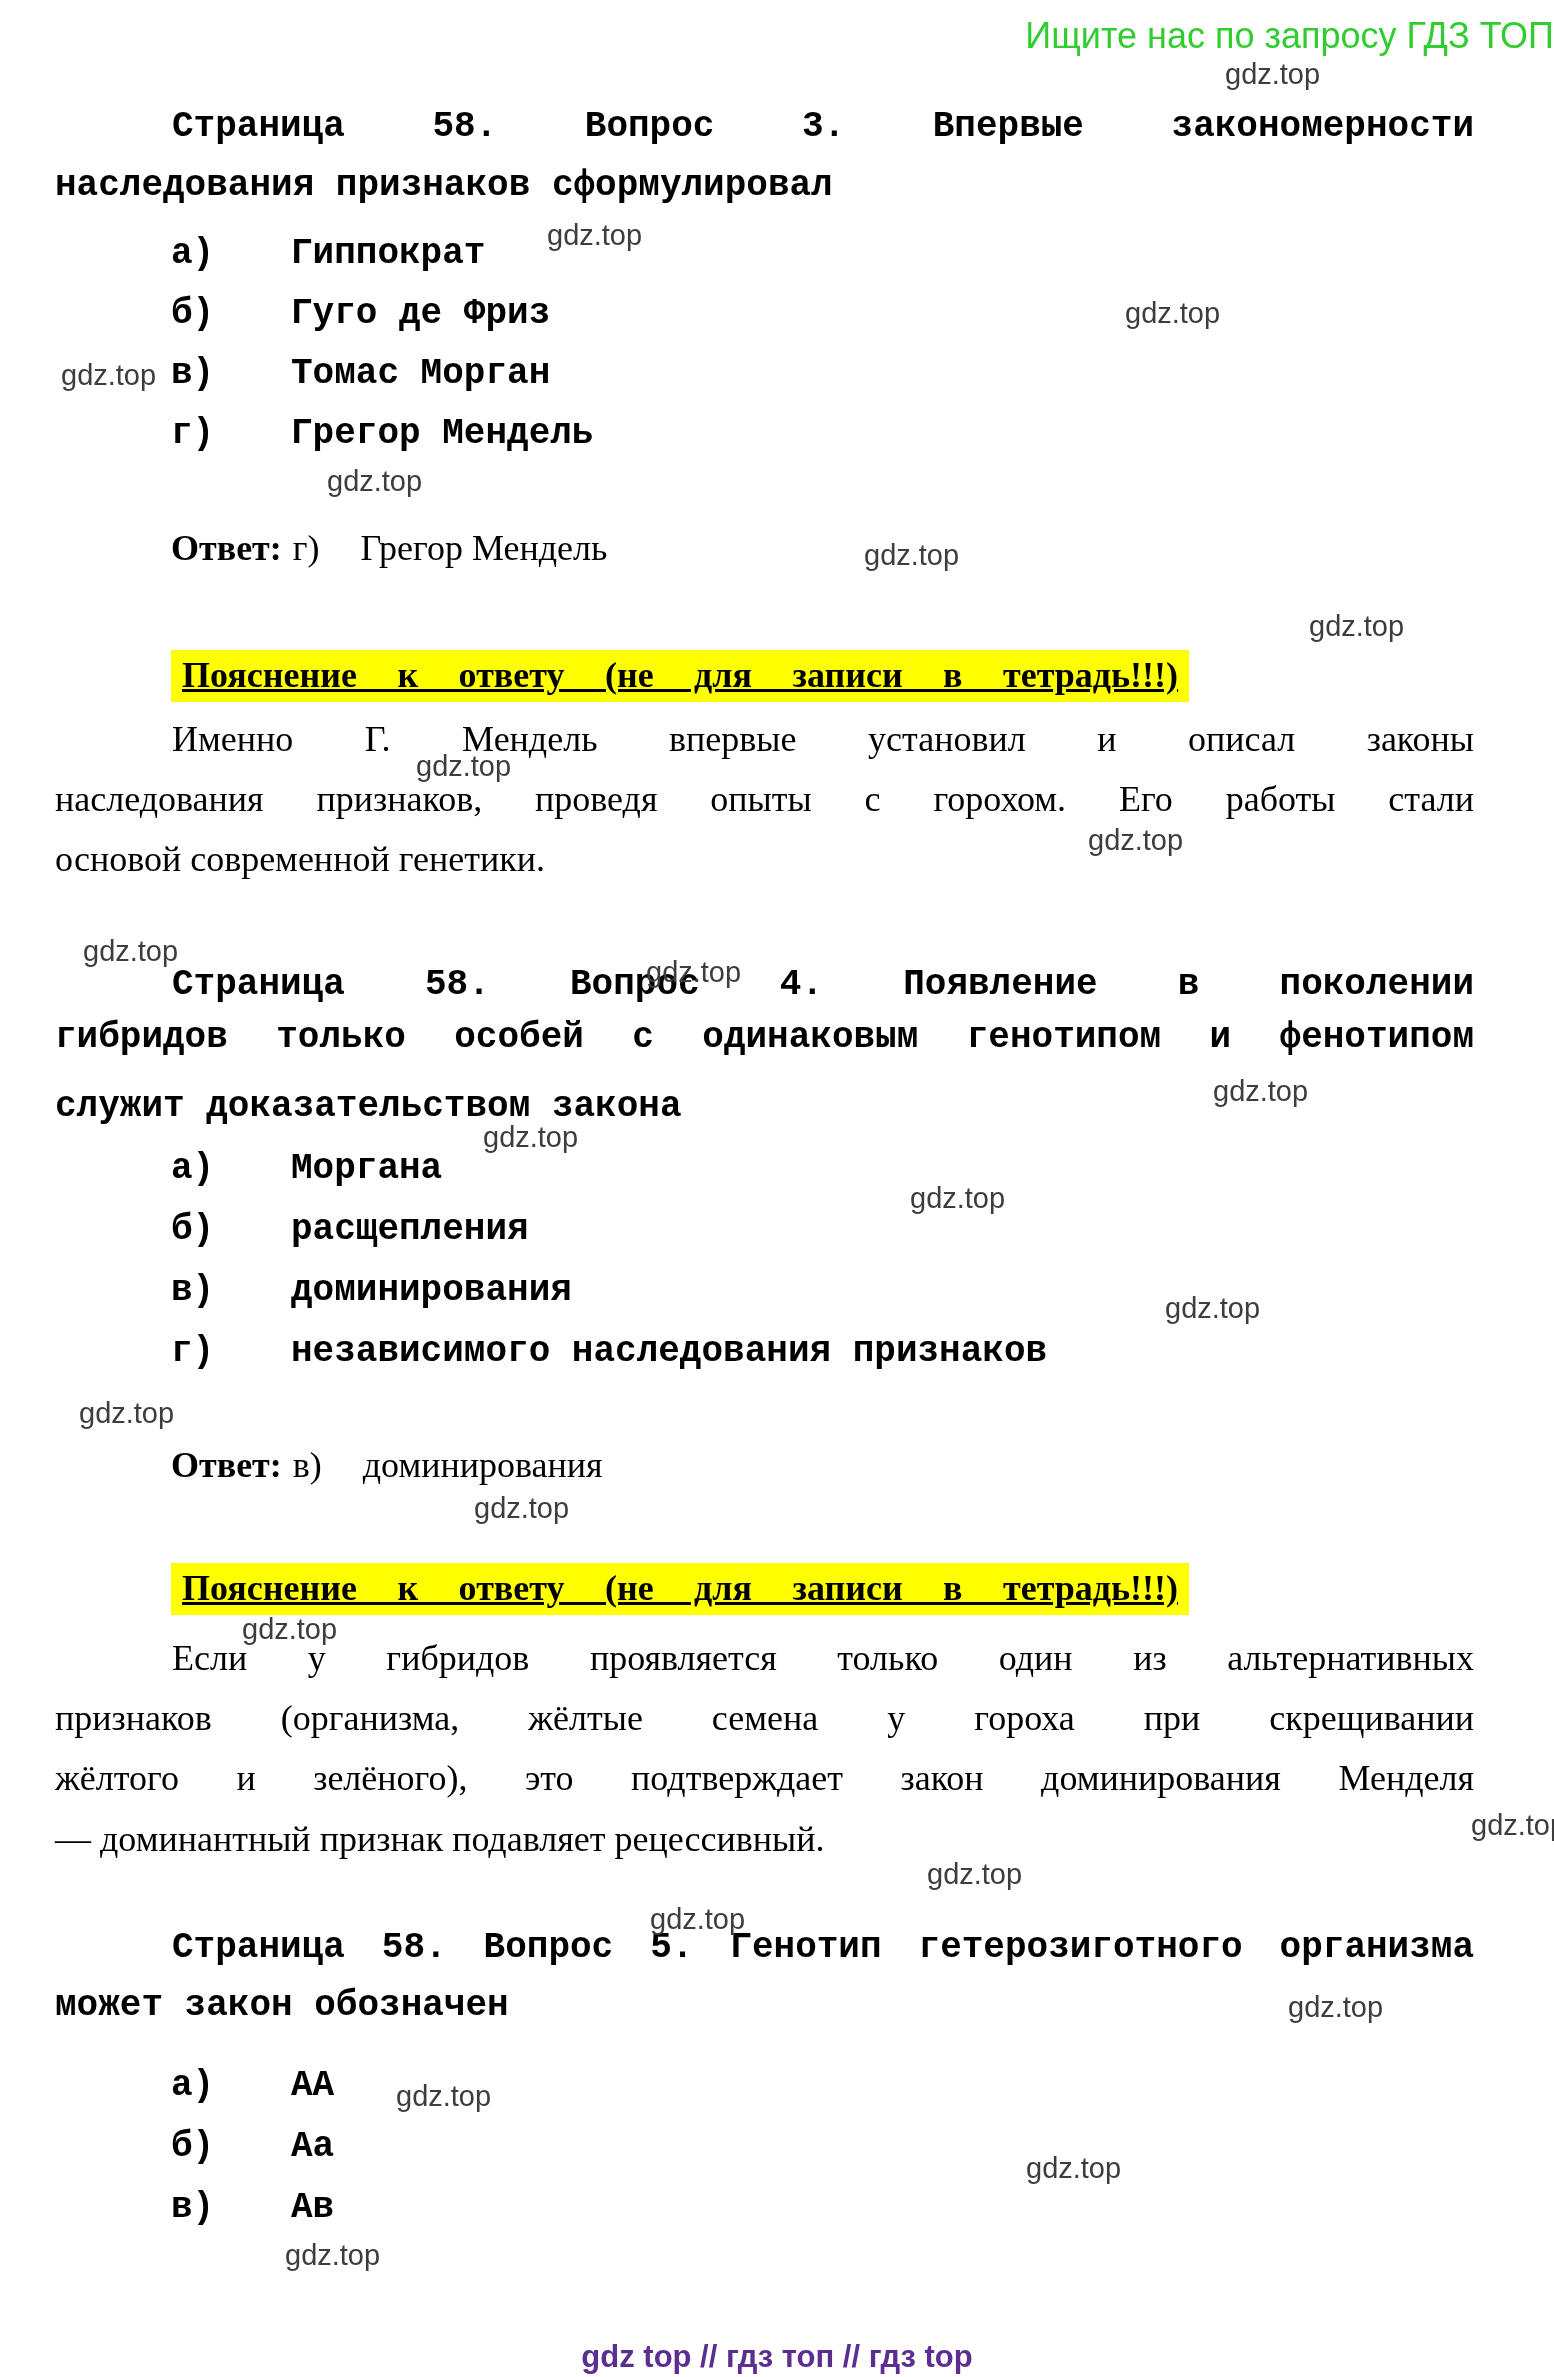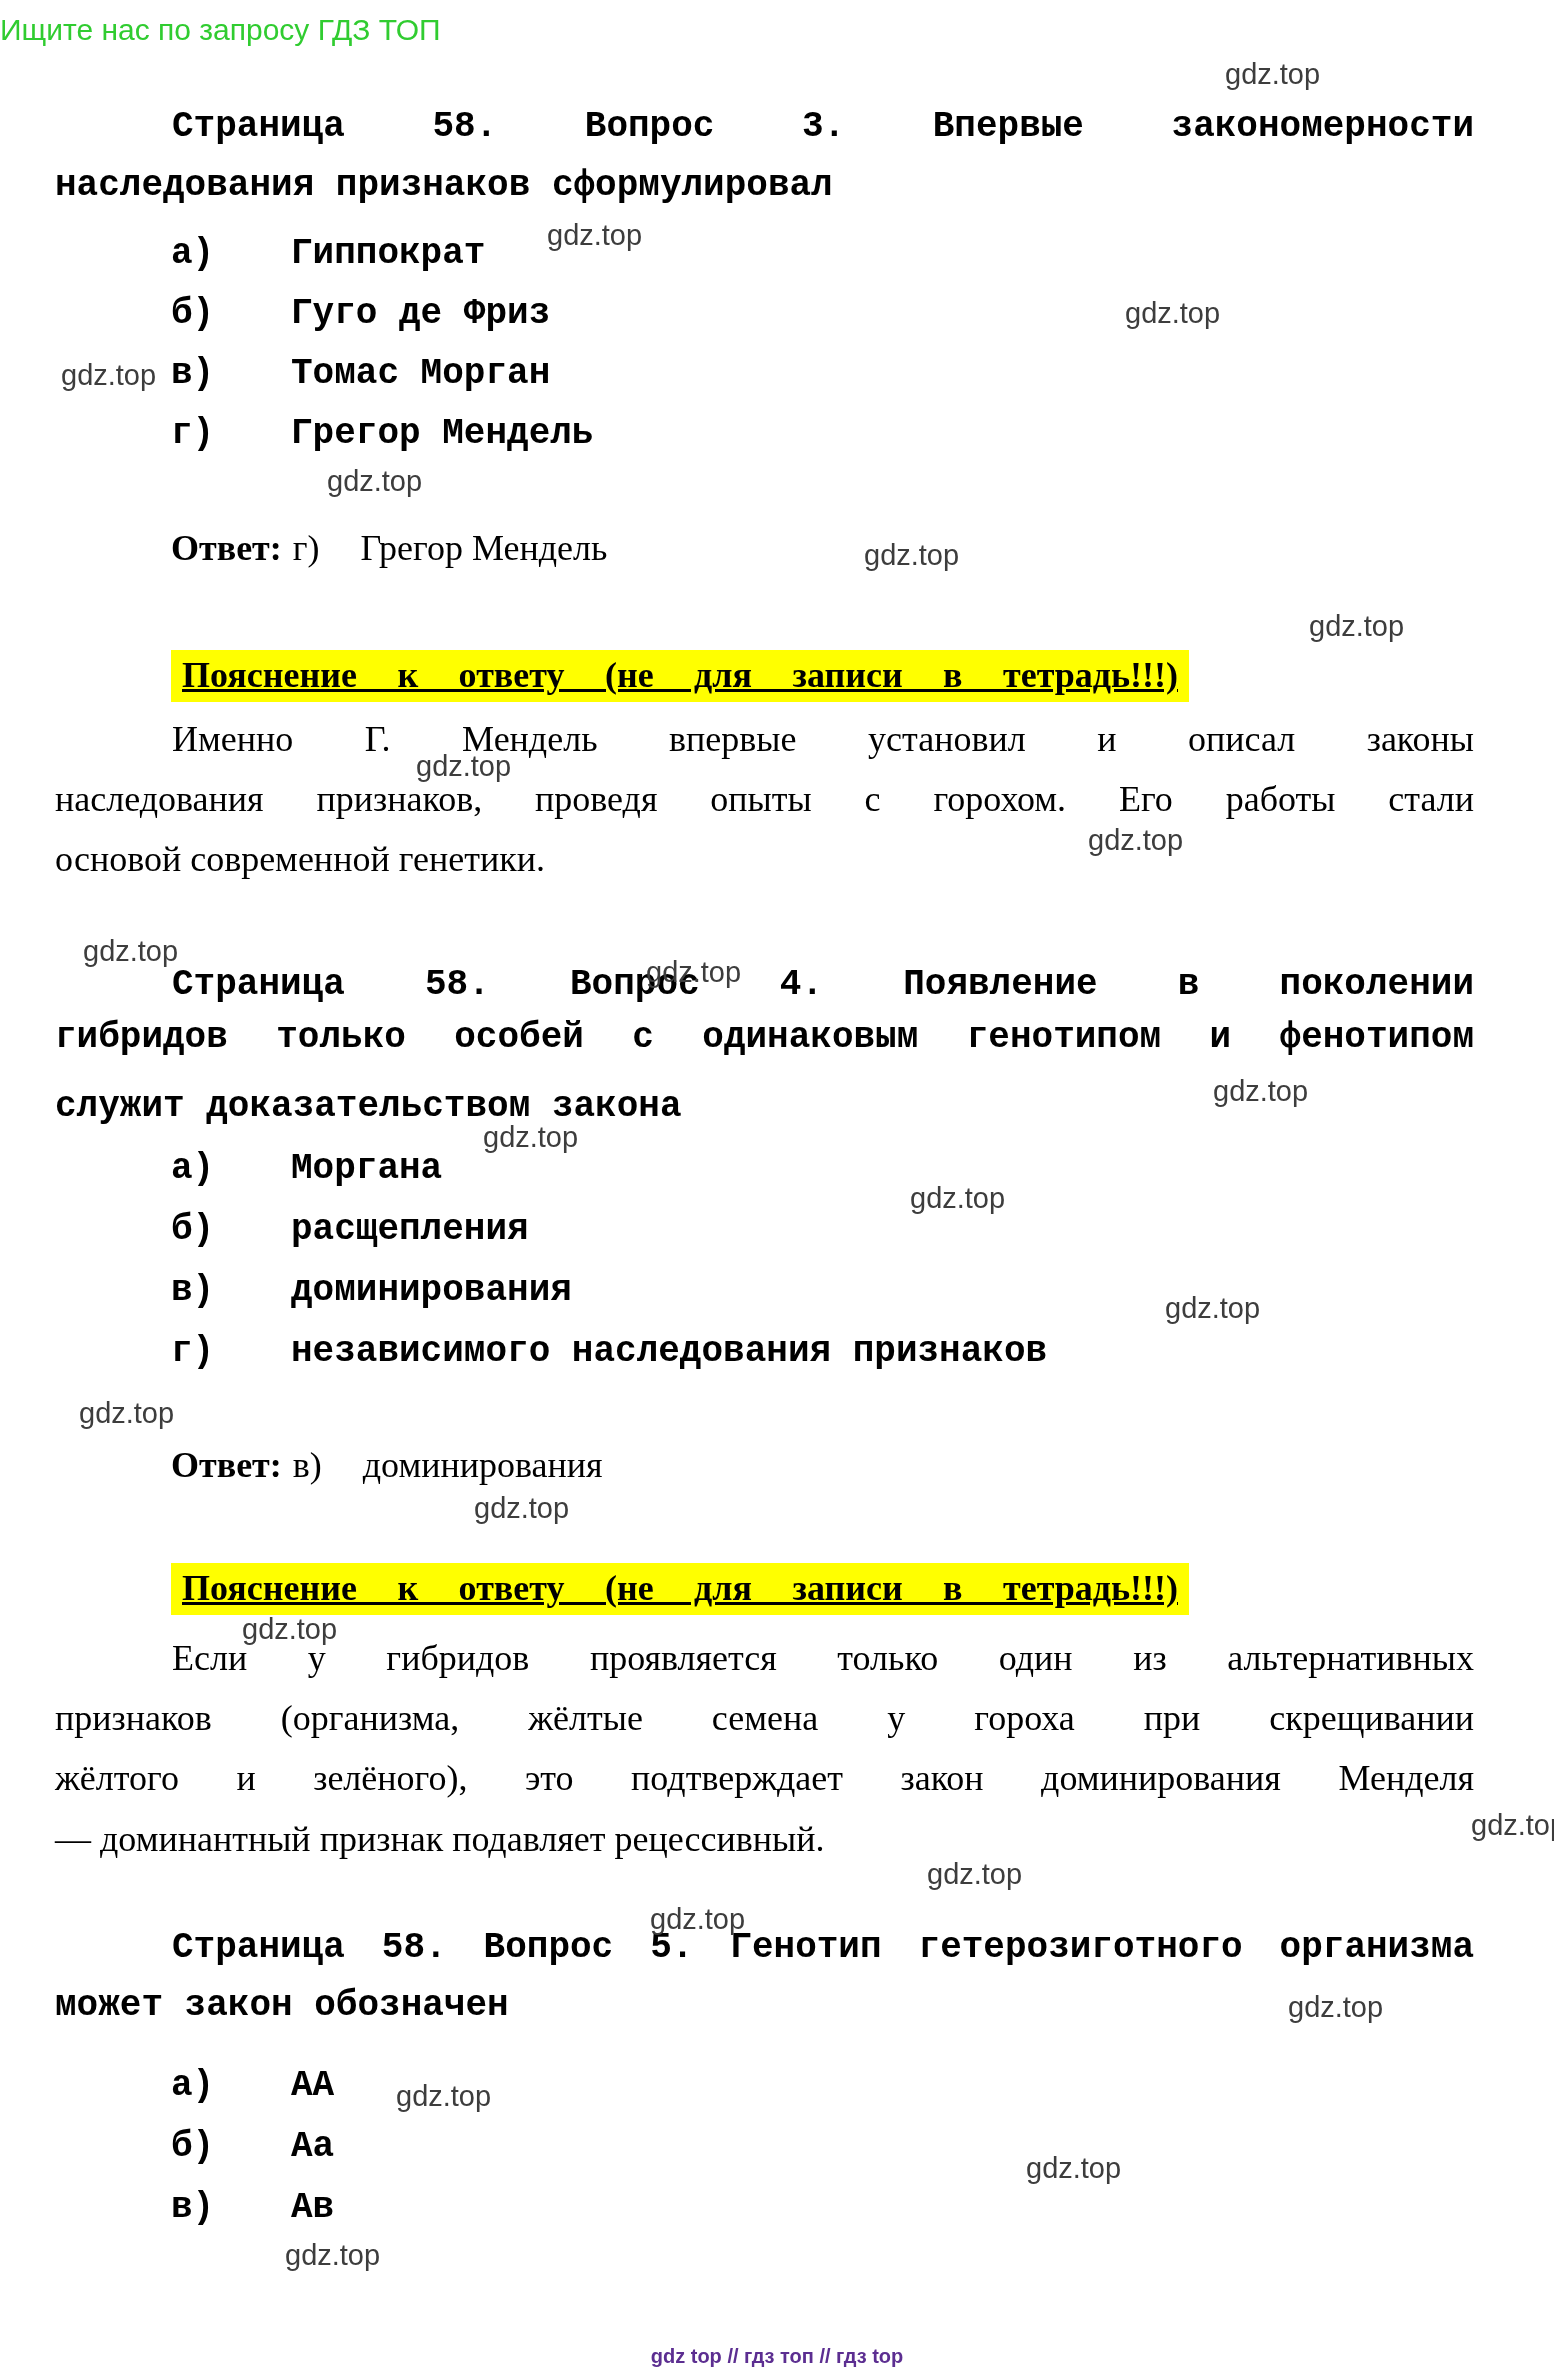--- a/index.html
+++ b/index.html
@@ -9,31 +9,31 @@
     font-family:"Liberation Serif", serif;
     color:#000;
   }
   .page {
     position:relative;
     width:1554px; height:2377px;
     background:#fff;
     overflow:hidden;
   }
   .promo {
-    position:absolute; top:12px; left:0; width:100%;
-    text-align:left;
+    position:absolute; top:18px; left:0; width:100%;
+    text-align:right;
     font-family:"Liberation Sans", sans-serif;
-    font-size:30px; line-height:36px;
+    font-size:36px; line-height:36px;
     color:var(--promo-green,#30cc30);
   }
   .footer {
     position:absolute; top:2339px; left:0; width:100%;
     text-align:center;
     font-family:"Liberation Sans", sans-serif;
-    font-size:20px; line-height:35px; font-weight:bold;
+    font-size:31px; line-height:35px; font-weight:bold;
     color:var(--footer-purple,#5c2e91);
   }
   .content { position:absolute; left:55px; top:0; width:1419px; height:2377px; }
   .line {
     position:absolute; left:0; width:1419px;
     font-size:36px; line-height:46px;
     box-sizing:border-box;
   }
   .bold { font-weight:bold;font-family:Liberation Mono, monospace; }
   .jl { text-align:justify; text-align-last:justify; }

